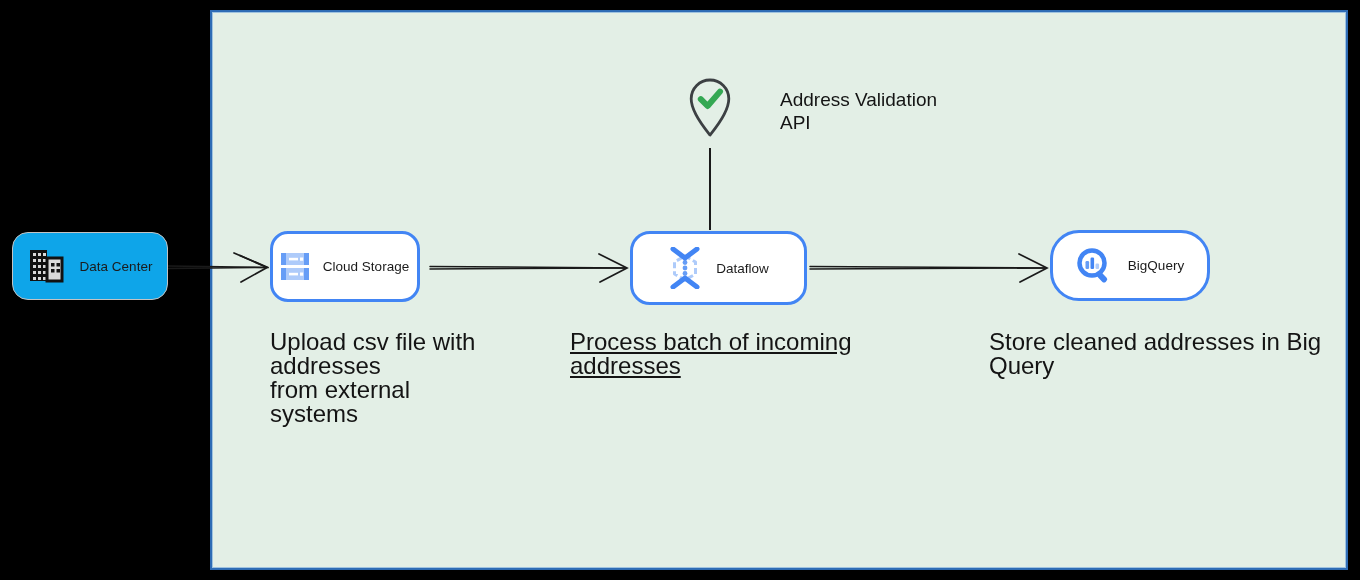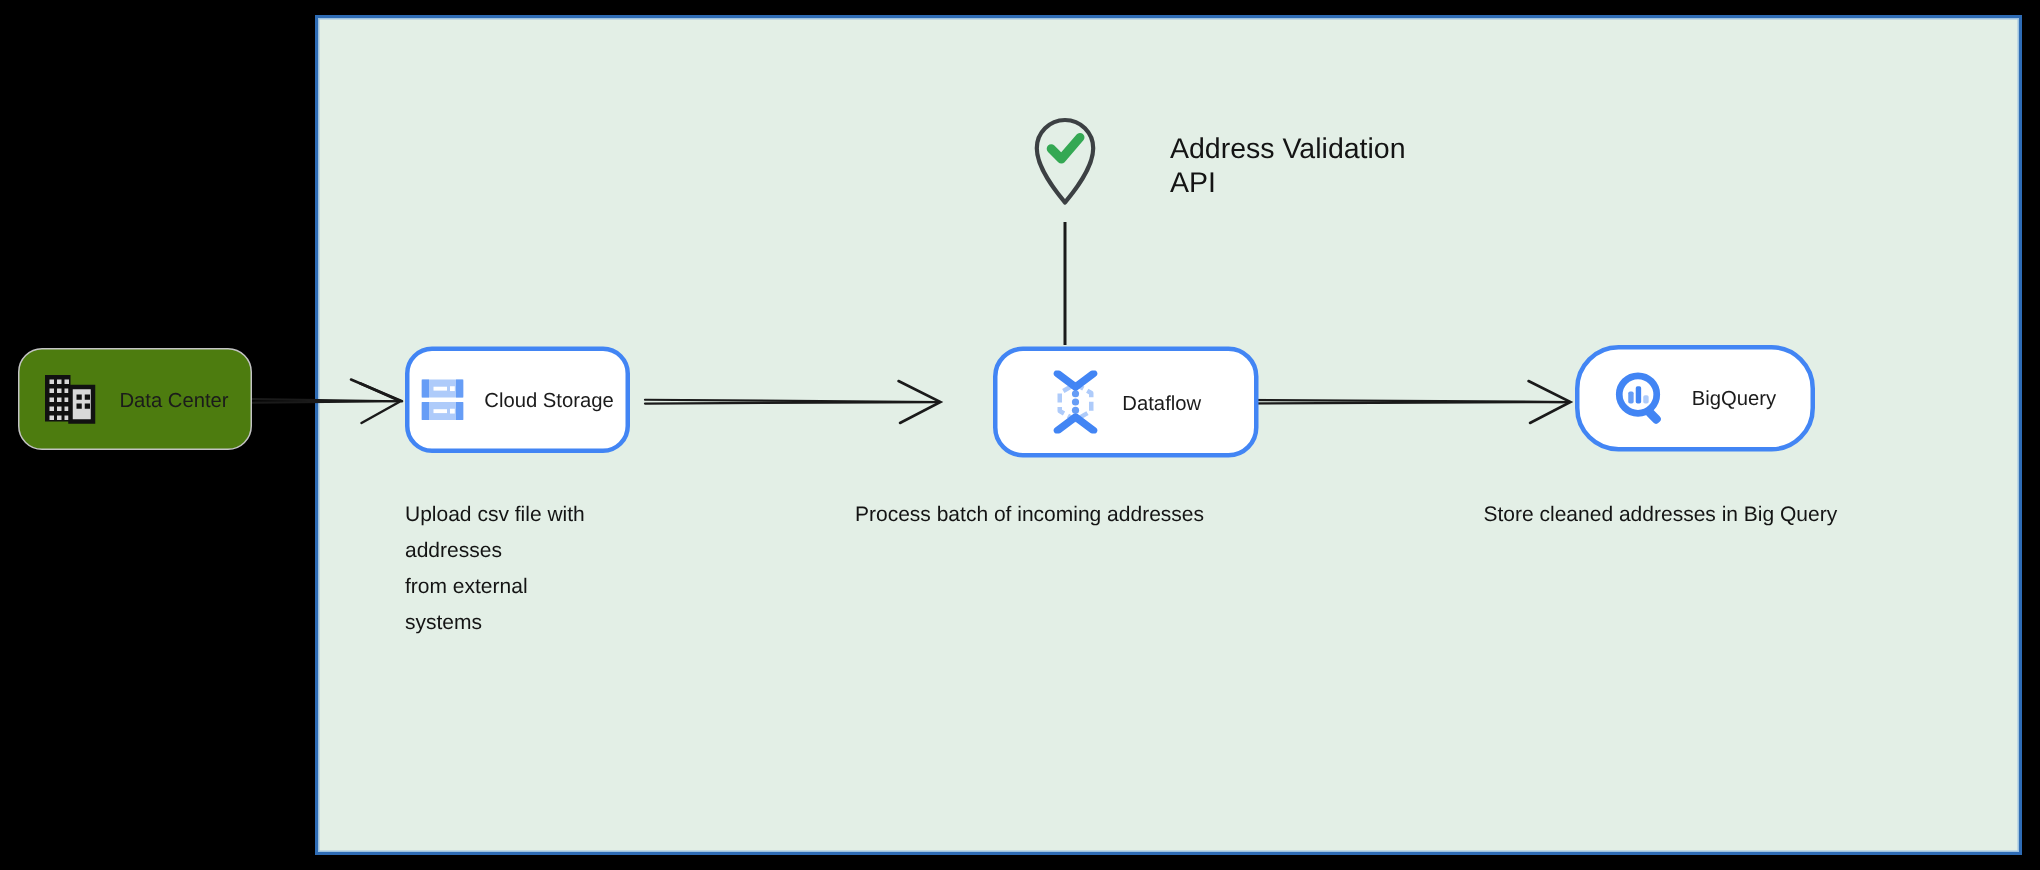--- a/index.html
+++ b/index.html
@@ -14,36 +14,36 @@
   }
   .connectors { position:absolute; left:0; top:0; width:1360px; height:580px; pointer-events:none; }
   .node {
     position:absolute; display:flex; align-items:center; justify-content:center;
     gap:14px; background:#ffffff; border:3px solid #4285f4; border-radius:18px;
     box-sizing:border-box;
   }
   .node .label { font-size:13.5px; color:#1b1b1b; white-space:nowrap; }
   .node-data-center {
     left:12px; top:232px; width:156px; height:68px;
-    background:#4d7c0f; border:1px solid #c3c3c3; border-radius:16px; gap:16px;
+    background:#0ea5e9; border:1px solid #c3c3c3; border-radius:16px; gap:16px;
   }
   .node-cloud-storage { left:270px; top:231px; width:150px; height:71px; }
-  .node-dataflow     { left:630px; top:231px; width:177px; height:74px; border-radius:20px;margin-left:32px; }
+  .node-dataflow     { left:630px; top:231px; width:177px; height:74px; border-radius:20px; }
   .node-bigquery     { left:1050px; top:230px; width:160px; height:71px;border-radius:29px; }
   .pin { position:absolute; left:686px; top:76px; width:48px; height:62px; }
   .annotation-label {
     position:absolute; left:750px; top:88px; font-size:19px; line-height:23px;
     white-space:pre-line; color:#141414;margin-left:30px;
   }
   .caption {
-    position:absolute; font-size:14px; line-height:24px; color:#141414;
+    position:absolute; font-size:24px; line-height:24px; color:#141414;
     white-space:pre-line;
   }
   .caption-1 { left:270px; top:330px; width:220px; }
-  .caption-2 { left:570px; top:330px; width:360px; }
+  .caption-2 { left:570px; top:330px; width:360px;text-decoration:underline; }
   .caption-3 { left:989px; top:330px; width:360px; }
 </style>
 </head>
 <body>
 
 <div class="stage">
 
   <div class="panel"></div>
 
   <svg class="connectors" viewBox="0 0 1360 580" xmlns="http://www.w3.org/2000/svg">

